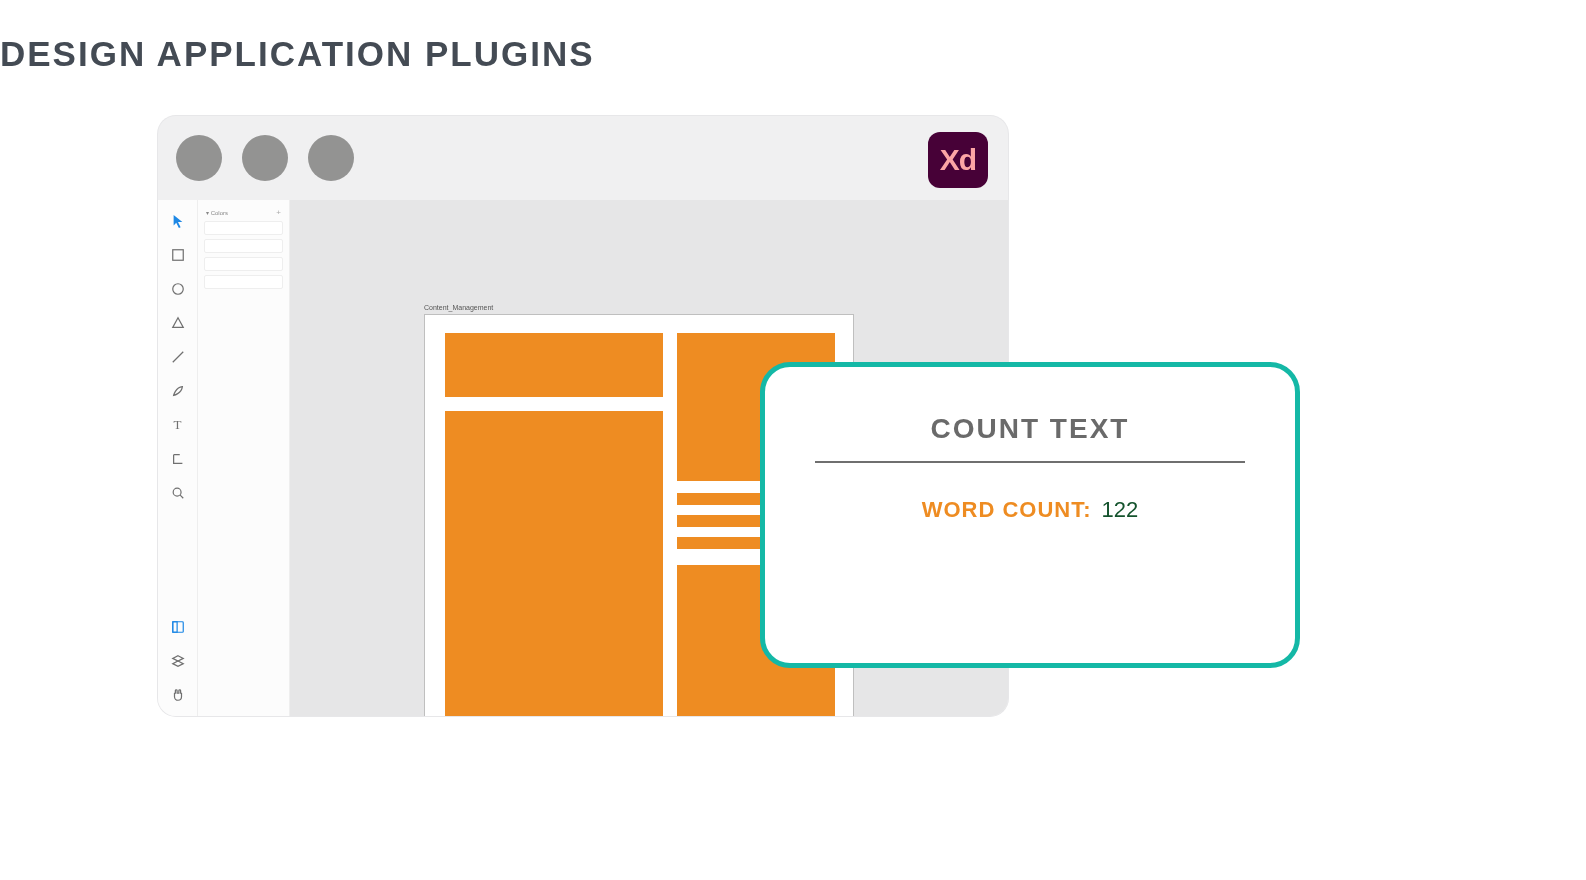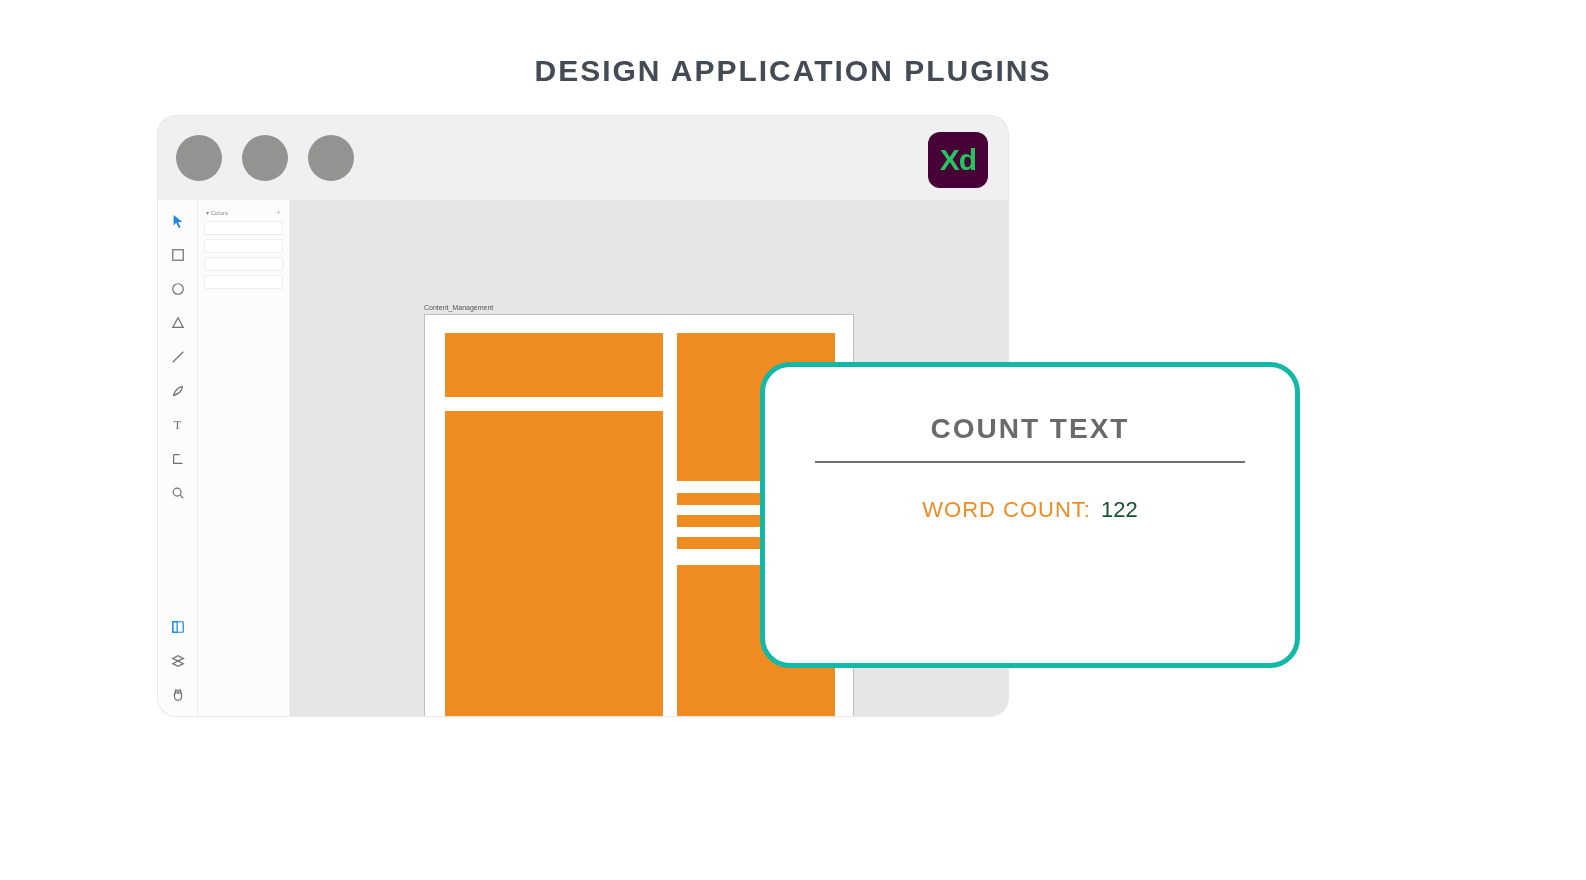--- a/index.html
+++ b/index.html
@@ -6,26 +6,26 @@
   body {
     width: 1586px;
     height: 880px;
     background: #ffffff;
     font-family: -apple-system, BlinkMacSystemFont, "Segoe UI", Arial, sans-serif;
     position: relative;
     overflow: hidden;
   }
 
   .page-title {
-    text-align: center;
-    font-size: 30px;
+    text-align: left;
+    font-size: 35px;
     font-weight: 700;
     letter-spacing: 2px;
     color: #444b54;
-    padding-top: 54px;
+    padding-top: 34px;
   }
 
   
   .window {
     position: absolute;
     left: 158px;
     top: 116px;
     width: 850px;
     height: 600px;
     background: #f0f0f1;
@@ -58,21 +58,21 @@
     background: #470137;
     border-radius: 12px;
     display: flex;
     align-items: center;
     justify-content: center;
   }
   .xd-text {
     font-family: Arial, sans-serif;
     font-weight: 800;
     font-size: 30px;
-    color: #22c55e;
+    color: #fca5a5;
     letter-spacing: -1px;
   }
 
   .workspace {
     position: absolute;
     left: 0;
     top: 84px;
     right: 0;
     bottom: 0;
     display: flex;
@@ -189,21 +189,21 @@
   .popup-row {
     display: flex;
     justify-content: center;
     align-items: baseline;
     gap: 10px;
     font-size: 22px;
     margin-bottom: 8px;
   }
   .popup-label {
     color: #ee8c22;
-    font-weight: 400;
+    font-weight: 700;
     letter-spacing: 1px;
   }
   .popup-value {
     color: #14532d;
     font-weight: 500;
   }
 </style>
 </head>
 <body>
 

